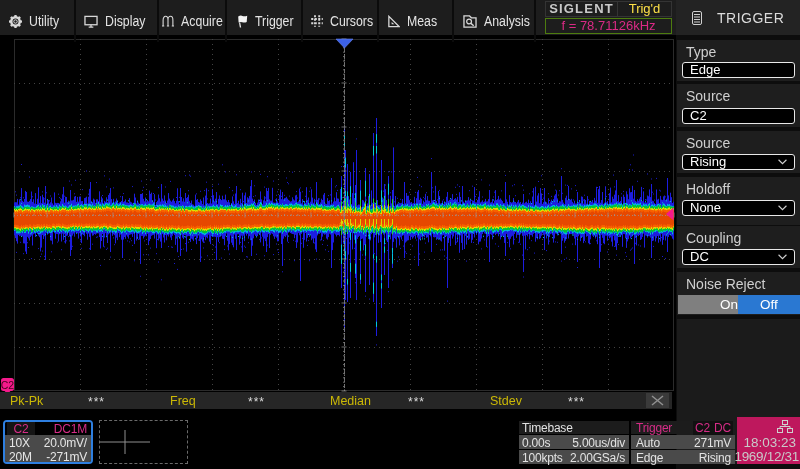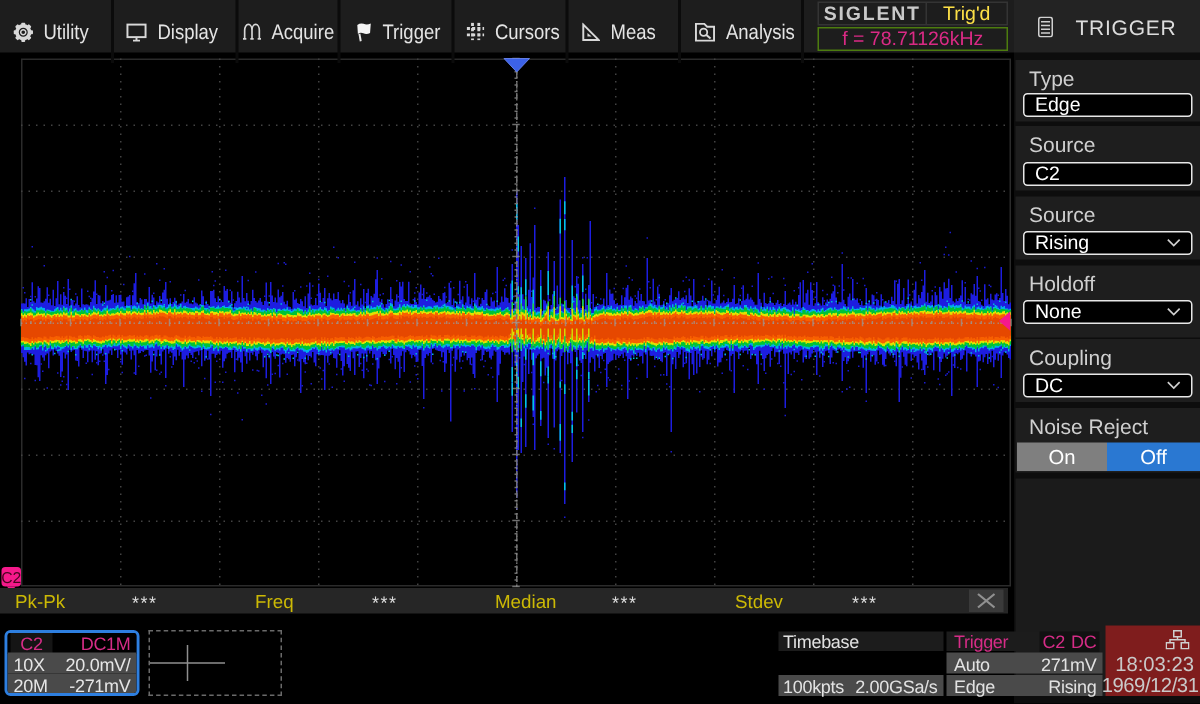--- a/index.html
+++ b/index.html
@@ -13,42 +13,42 @@
 #trigd { flex:1; color:#fde047; font-size:13px; text-align:center; line-height:14px; }
 #freq { position:absolute; left:0; top:18px; width:127px; height:16px; border:1px solid #4d7c0f; color:#da2a85; font-size:13px; text-align:center; line-height:14px; }
 #sidebar { position:absolute; left:676px; top:0; width:124px; height:469px; background:#0d0d0d; z-index:2; }
 #sbhead { position:absolute; left:0; top:0; width:124px; height:35px; background:#232323; color:#dcdcdc; font-size:14px; letter-spacing:0.5px; }
 #sbhead svg { position:absolute; left:16px; top:11px; }
 #sbhead span { position:absolute; left:41px; top:10px; }
 .panel { position:absolute; left:1px; width:123px; background:#1e1e1e; }
 .plabel { position:absolute; left:9px; top:4px; color:#cfcfcf; font-size:14px; }
 .pbox { position:absolute; left:5px; width:113px; height:16px; background:#000; border:1.5px solid #e8e8e8; border-radius:3px; color:#fff; font-size:13px; line-height:13px; padding-left:7px; }
 .chev { position:absolute; right:7px; top:4px; width:9px; height:6px; }
-#nr-on { position:absolute; left:1px; top:23px; width:60px; height:19px; background:#7f7f7f; color:#fff; font-size:13.5px; text-align:center; line-height:19px; }
+#nr-on { position:absolute; left:1px; top:23px; width:60px; height:19px; background:#7f7f7f; color:#fff; font-size:13.5px; text-align:right; line-height:19px; }
 #nr-off { position:absolute; left:61px; top:23px; width:62px; height:19px; background:#2a78d2; color:#ffffff; font-size:13.5px; text-align:center; line-height:19px; }
 #sbbottom { position:absolute; left:1px; top:319px; width:123px; height:145px; background:#1b1b1b; }
 #wavesvg { position:absolute; left:0; top:0; z-index:1; }
 #measbar { position:absolute; left:0; top:392px; width:672px; height:17px; background:#262626; z-index:3; }
 .mlabel { position:absolute; top:2px; color:#ccb905; font-size:12.5px; }
 .mval { position:absolute; top:3px; color:#dcdcdc; font-size:12px; letter-spacing:1px; }
 #mclose { position:absolute; left:646px; top:1px; width:23px; height:15px; background:#3a3a3a; }
 #bottom { position:absolute; left:0; top:415px; width:800px; height:54px; background:transparent; z-index:5; }
 #chbox { position:absolute; left:3px; top:5px; width:90px; height:44px; border:2px solid #2e7fe0; border-radius:4px; background:#000; overflow:hidden; }
 .chr { position:absolute; left:0; width:86px; height:14px; font-size:12px; color:#e6e6e6; }
 .chr span { letter-spacing:-0.2px; }
 #addbox { position:absolute; left:99px; top:5px; width:89px; height:44px; border:1px dashed #6a6a6a; }
 .blk { position:absolute; top:6px; height:43px;text-align:right; }
 .brow { position:absolute; left:0; width:100%; font-size:12px; color:#e2e2e2; }
 .brow span { letter-spacing:-0.2px; }
 .brow.dark { background:#1c1c1c; }
 .brow.grey { background:#4a4a4a; }
 .bl { position:absolute; left:4px; top:1px; }
 .br { position:absolute; right:4px; top:1px; }
 .mag { color:#d62c87; }
-#clock { position:absolute; left:737px; top:2px; width:63px; height:47px; background:#7f1d1d; color:#c9c9c9; }
+#clock { position:absolute; left:737px; top:2px; width:63px; height:47px; background:#be185d; color:#c9c9c9; }
 </style></head>
 <body>
 <div id="root">
 
 <div id="topbar">
 <div class="mbtn" style="width:76px">
         <svg style="margin-left:9px;flex:none" width="13" height="13" viewBox="-8 -8 16 16">
           <g fill="#d8d8d8">
             <rect x="-1.6" y="-8" width="3.2" height="3.4" rx="0.8" transform="rotate(0)"></rect>
             <rect x="-1.6" y="-8" width="3.2" height="3.4" rx="0.8" transform="rotate(45)"></rect>
@@ -174,20 +174,24 @@
         </div>
   </div>
   <div id="addbox"><svg width="50" height="42" viewBox="0 0 50 42">
           <path d="M0 21h50M25 9v24" stroke="#8f8f8f" stroke-width="1"></path>
         </svg></div>
 
   <div class="blk" style="left:519px; width:110px;">
     <div class="brow dark" style="top:0; height:13px;">
           <span class="bl" style="left:3px;top:0">Timebase</span>
         </div>
+    <div class="brow grey" style="top:14px; height:14px;">
+          <span class="bl" style="left:3px">0.00s</span>
+          <span class="br">5.00us/div</span>
+        </div>
     <div class="brow grey" style="top:29px; height:14px;">
           <span class="bl" style="left:3px">100kpts</span>
           <span class="br">2.00GSa/s</span>
         </div>
   </div>
 
   <div class="blk" style="left:631px; width:104px;">
     <div class="brow dark" style="top:0; height:13px;">
           <span class="bl mag" style="left:5px;top:0">Trigger</span>
           <span class="mag" style="position:absolute;right:23px;top:0;background:#111;padding:0 2px;">C2</span>

